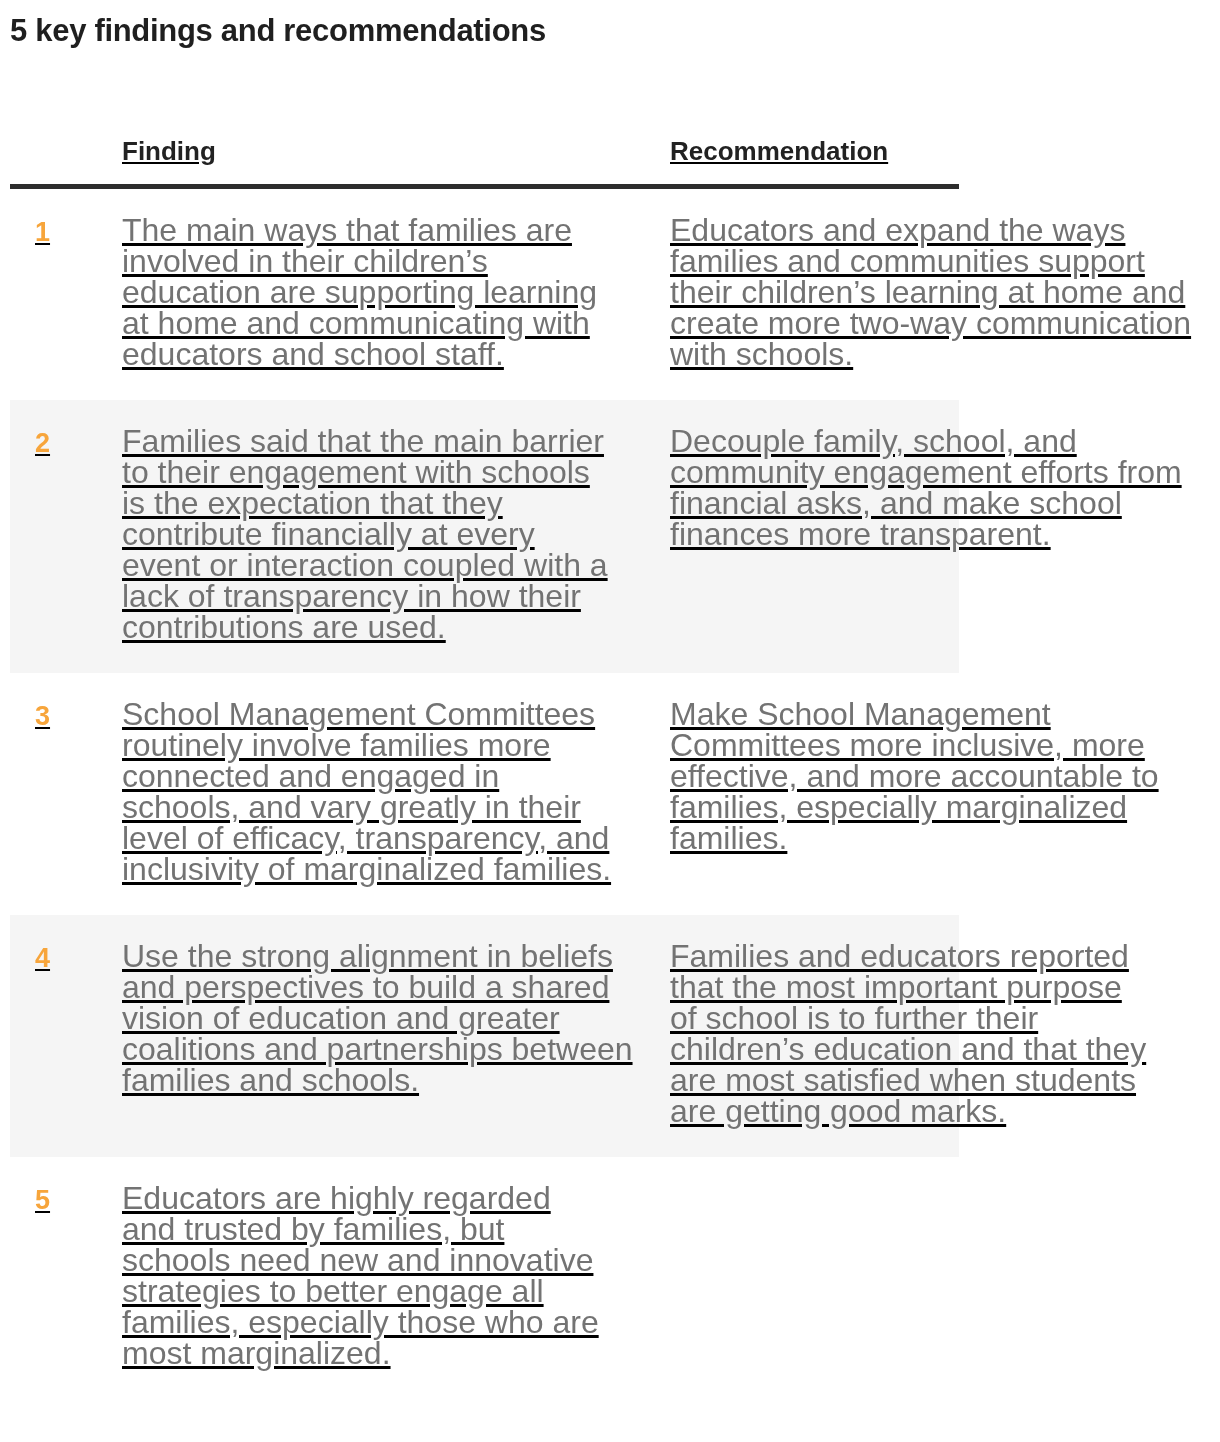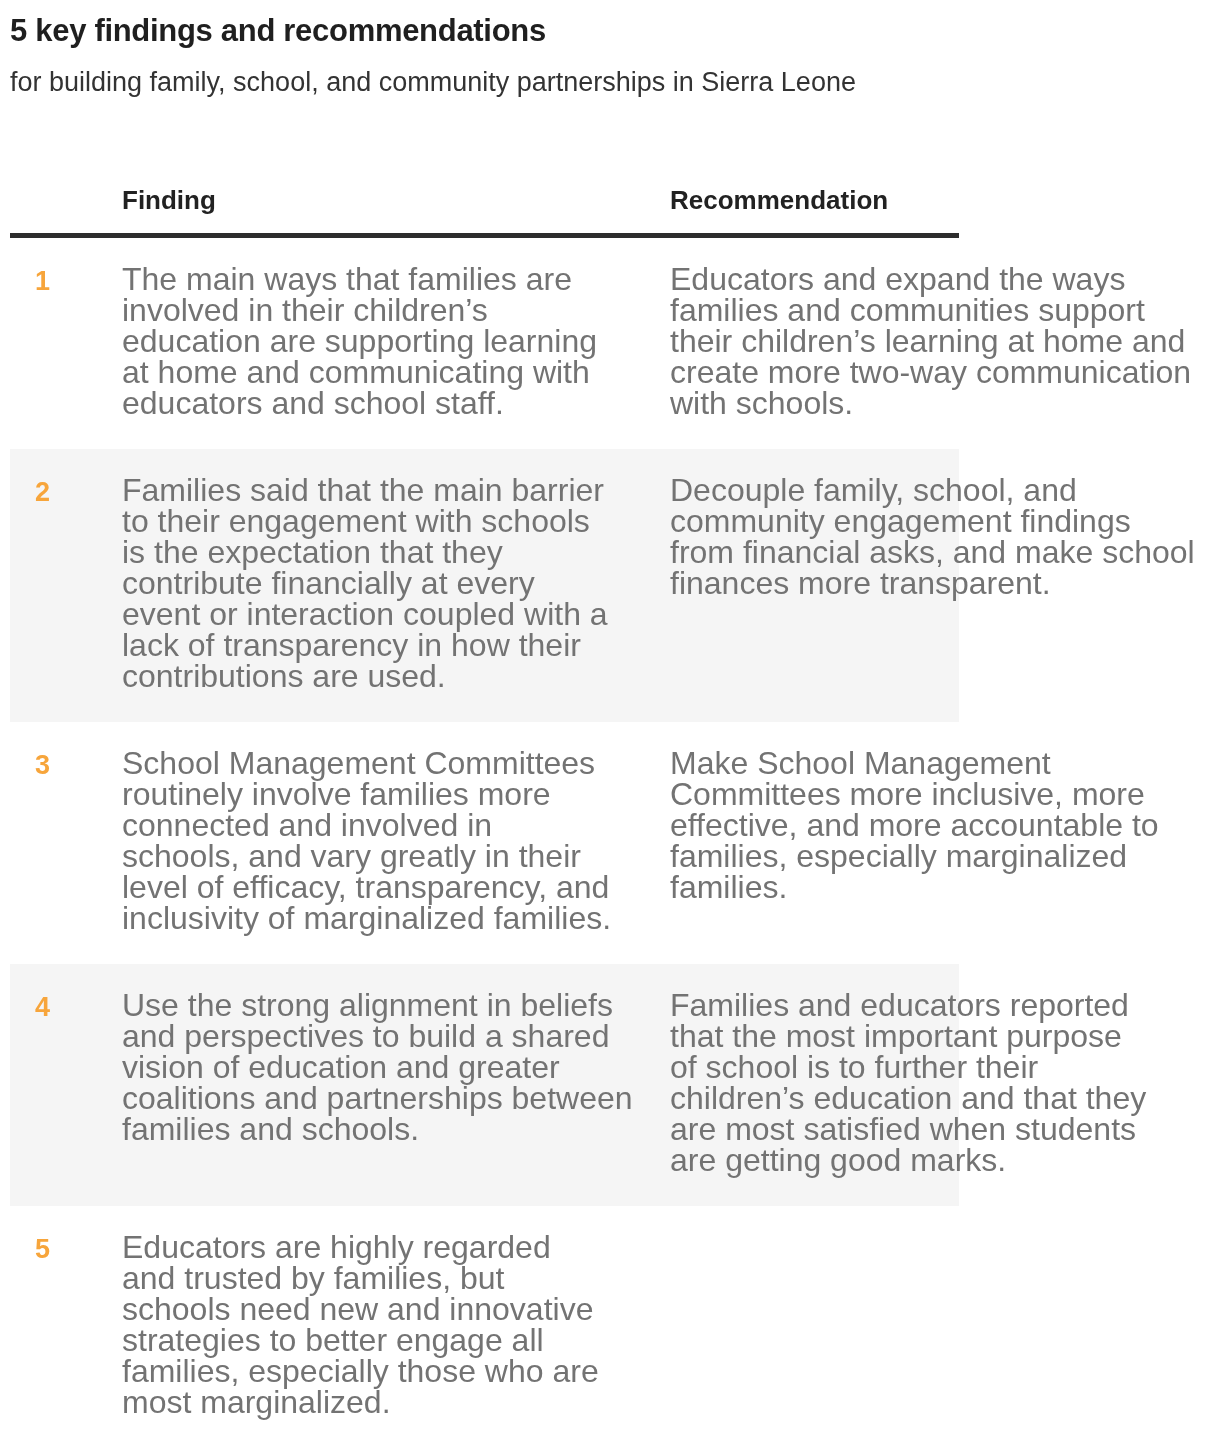--- a/index.html
+++ b/index.html
@@ -23,20 +23,21 @@
     margin: 15px 0 0 0;
     font-size: 27px;
     font-weight: 400;
     color: #333333;
     line-height: 34px;
   }
   .table { margin-top: 86px; }
   .grid-row {
     display: grid;
     grid-template-columns: 112px 548px 540px;
+    text-decoration: underline;
   }
   .header-row { padding-bottom: 18px; }
   .header-cell {
     font-size: 26px;
     font-weight: 700;
     color: #222222;
     line-height: 30px;
   }
   .rule { height: 5px; background: #2d2d2d; }
   .row { padding: 26px 0 30px 0; }
@@ -56,47 +57,46 @@
   }
   .finding-cell { padding-right: 58px; }
   .rec-cell { padding-right: 12px; }
 </style>
 </head>
 <body>
 
 <div class="page">
 
   <h1 class="title">5 key findings and recommendations</h1>
-  <p class="subtitle">for building family, school, and community partnerships in Sierra Leone</p>
 
   <div class="table">
 
     <div class="grid-row header-row">
       <div></div>
       <div class="header-cell">Finding</div>
       <div class="header-cell">Recommendation</div>
     </div>
 
     <div class="rule"></div>
 
     <div class="grid-row row">
       <div class="num-cell">1</div>
       <div class="cell finding-cell">The main ways that families are involved in their children’s education are supporting learning at home and communicating with educators and school staff.</div>
       <div class="cell rec-cell">Educators and expand the ways families and communities support their children’s learning at home and create more two-way communication with schools.</div>
     </div>
 
     <div class="grid-row row alt">
       <div class="num-cell">2</div>
       <div class="cell finding-cell">Families said that the main barrier to their engagement with schools is the expectation that they contribute financially at every event or interaction coupled with a lack of transparency in how their contributions are used.</div>
-      <div class="cell rec-cell">Decouple family, school, and community engagement findings from financial asks, and make school finances more transparent.</div>
+      <div class="cell rec-cell">Decouple family, school, and community engagement efforts from financial asks, and make school finances more transparent.</div>
     </div>
 
     <div class="grid-row row">
       <div class="num-cell">3</div>
-      <div class="cell finding-cell">School Management Committees routinely involve families more connected and involved in schools, and vary greatly in their level of efficacy, transparency, and inclusivity of marginalized families.</div>
+      <div class="cell finding-cell">School Management Committees routinely involve families more connected and engaged in schools, and vary greatly in their level of efficacy, transparency, and inclusivity of marginalized families.</div>
       <div class="cell rec-cell">Make School Management Committees more inclusive, more effective, and more accountable to families, especially marginalized families.</div>
     </div>
 
     <div class="grid-row row alt">
       <div class="num-cell">4</div>
       <div class="cell rec-cell">Use the strong alignment in beliefs and perspectives to build a shared vision of education and greater coalitions and partnerships between families and schools.</div>
       <div class="cell finding-cell">Families and educators reported that the most important purpose of school is to further their children’s education and that they are most satisfied when students are getting good marks.</div>
     </div>
 
     <div class="grid-row row">

